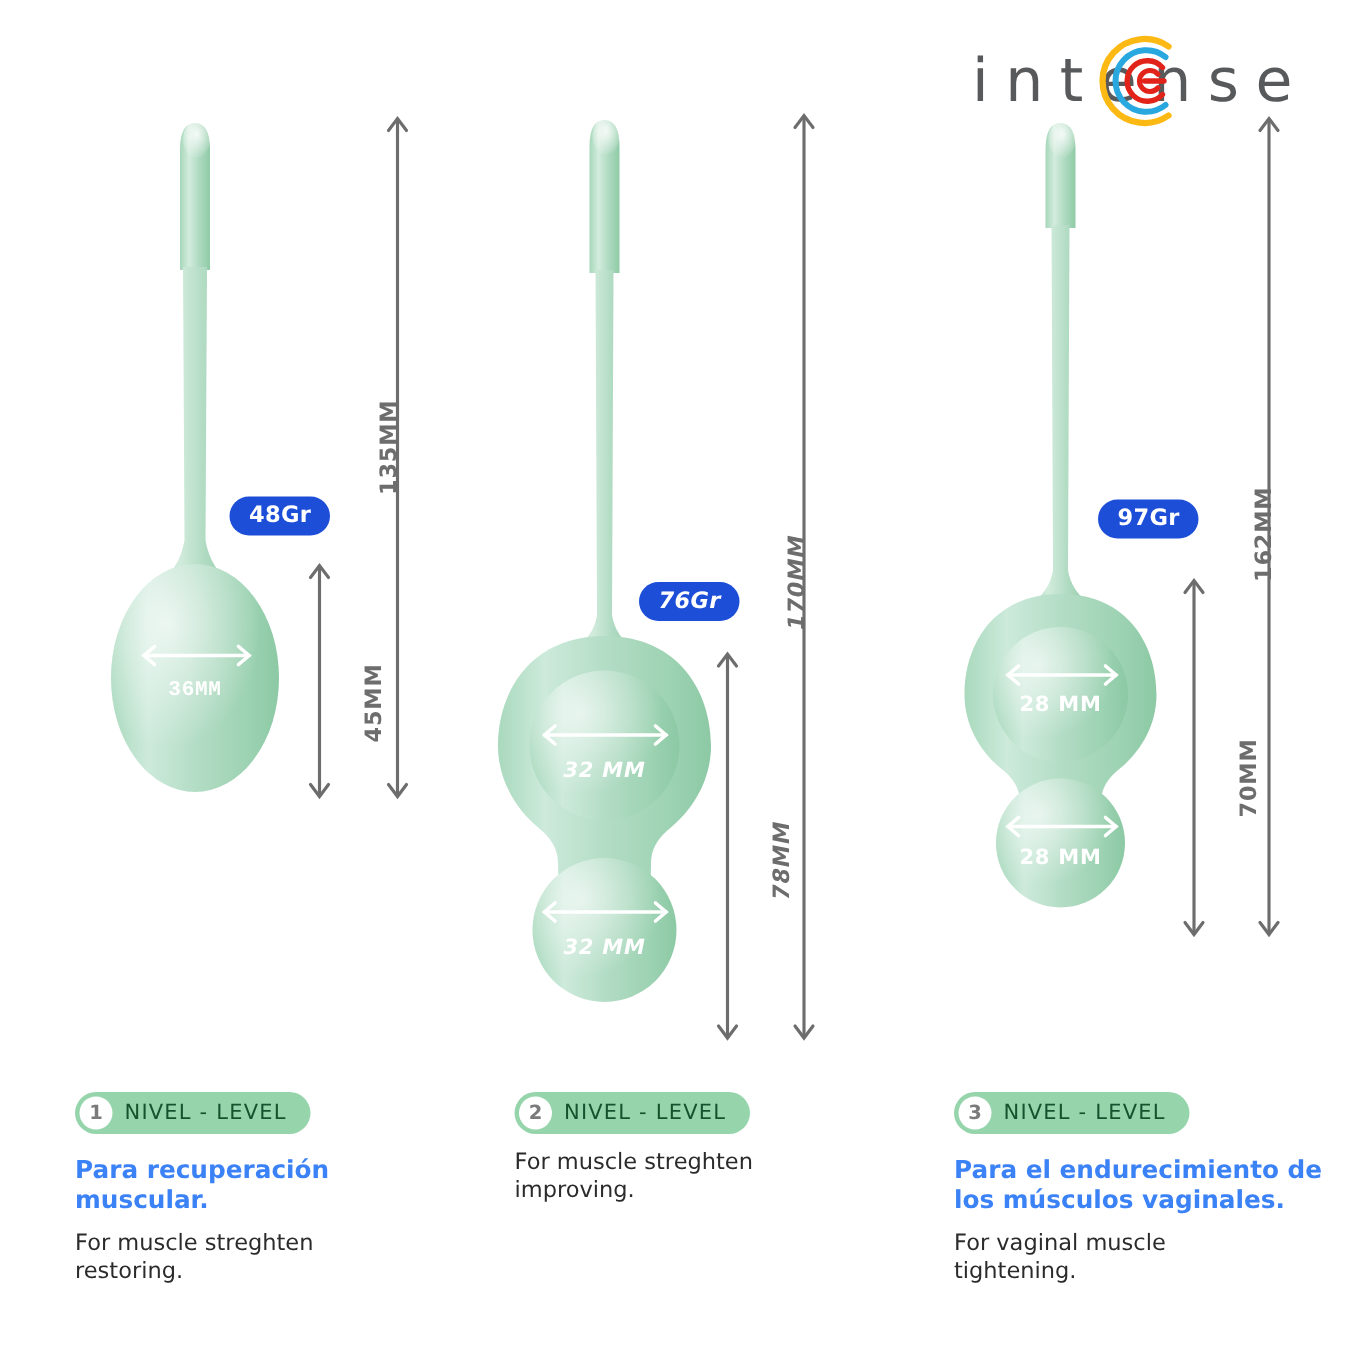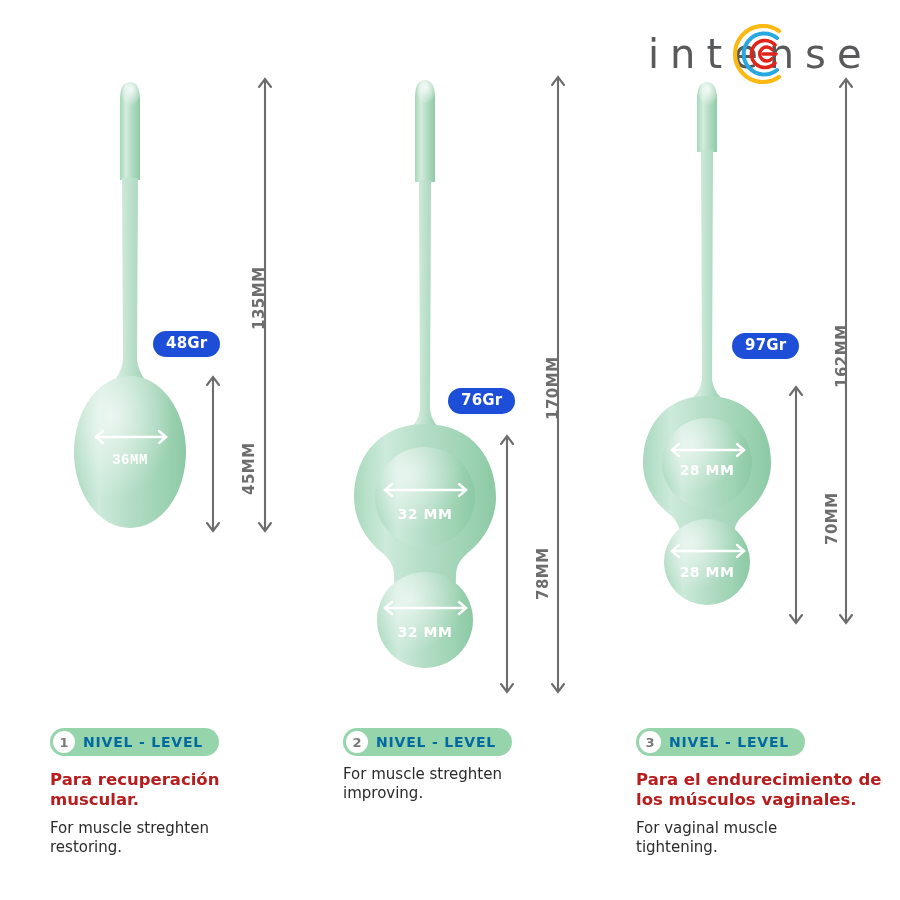--- a/index.html
+++ b/index.html
@@ -22,21 +22,21 @@
     position: absolute; left: 0; top: 0;
     font-family: "DejaVu Sans", sans-serif;
     font-size: 40px; letter-spacing: 11px; color: #58595b;
     font-weight: 400; line-height: 72px;
   }
   #logo .emark { position: absolute; left: 84px; top: 4px; width: 64px; height: 64px; }
 
   
   .col { position: absolute; top: 0; width: 300px; height: 720px; }
   #col1 { left: 0; }
-  #col2 { left: 300px; }
+  #col2 { left: 278px; font-style: italic; }
   #col3 { left: 580px; }
   .prod-svg { position: absolute; left: 0; top: 0; }
 
   
   .weight-badge {
     position: absolute;
     background: #1d4ed8;
     color: #ffffff;
     font-size: 15px; font-weight: 700;
     font-family: "DejaVu Sans", sans-serif;
@@ -90,31 +90,31 @@
     width: 22px; height: 22px; margin: 0 8px 0 3px;
     border-radius: 50%;
     background: #ffffff;
     color: #7a7a7a;
     font-size: 13px; font-weight: 700;
     font-family: "DejaVu Sans", sans-serif;
     display: flex; align-items: center; justify-content: center;
     flex: 0 0 auto;
   }
   .level-text {
-    color: #0369a1;
-    font-size: 14px; font-weight: 700;
+    color: #14532d;
+    font-size: 14px; font-weight: 400;
     font-family: "DejaVu Sans", sans-serif;
     letter-spacing: .8px;
     white-space: nowrap;
   }
   .cap-es {
     margin-top: 14px;
     font-size: 16.5px; font-weight: 700;
     font-family: "DejaVu Sans", sans-serif;
-    color: #b91c1c; line-height: 1.22;
+    color: #3b82f6; line-height: 1.22;
   }
   .cap-en {
     margin-top: 9px;
     font-size: 15px; font-weight: 400;
     font-family: "DejaVu Sans", sans-serif;
     color: #2b2b2b; line-height: 1.25;
   }
 </style>
 </head>
 <body>

